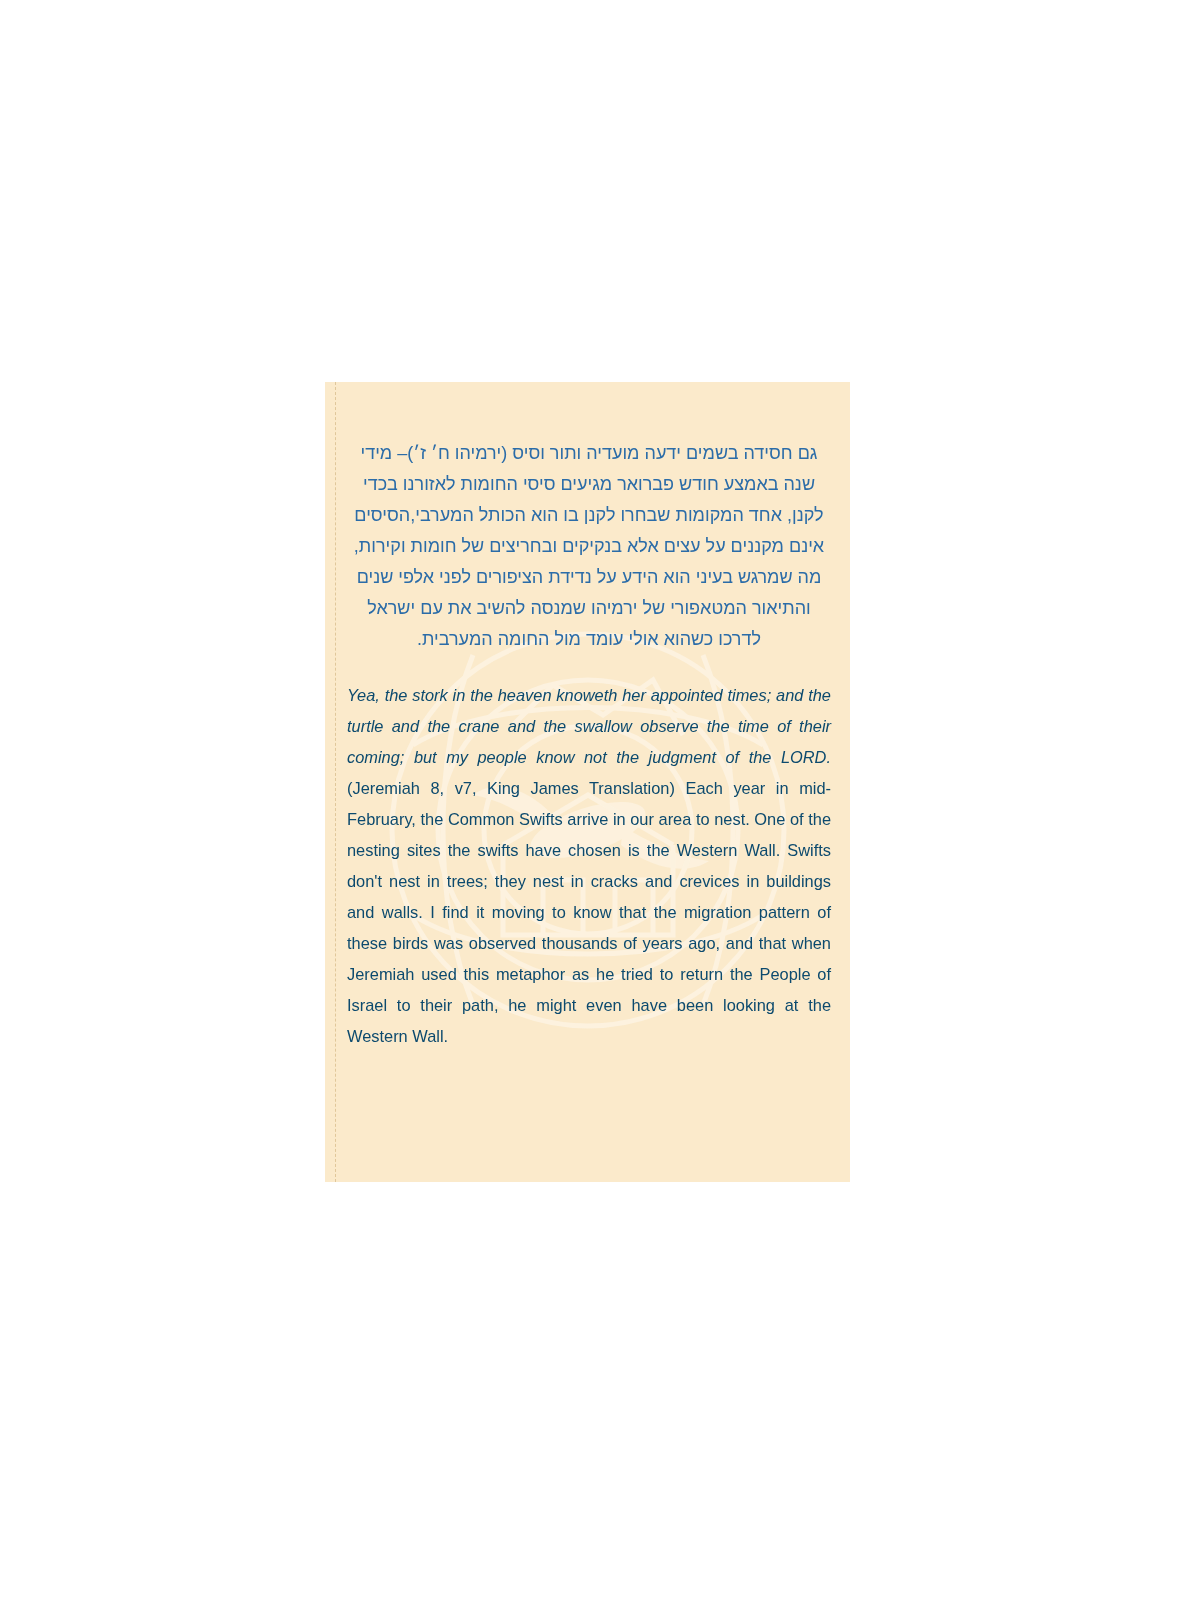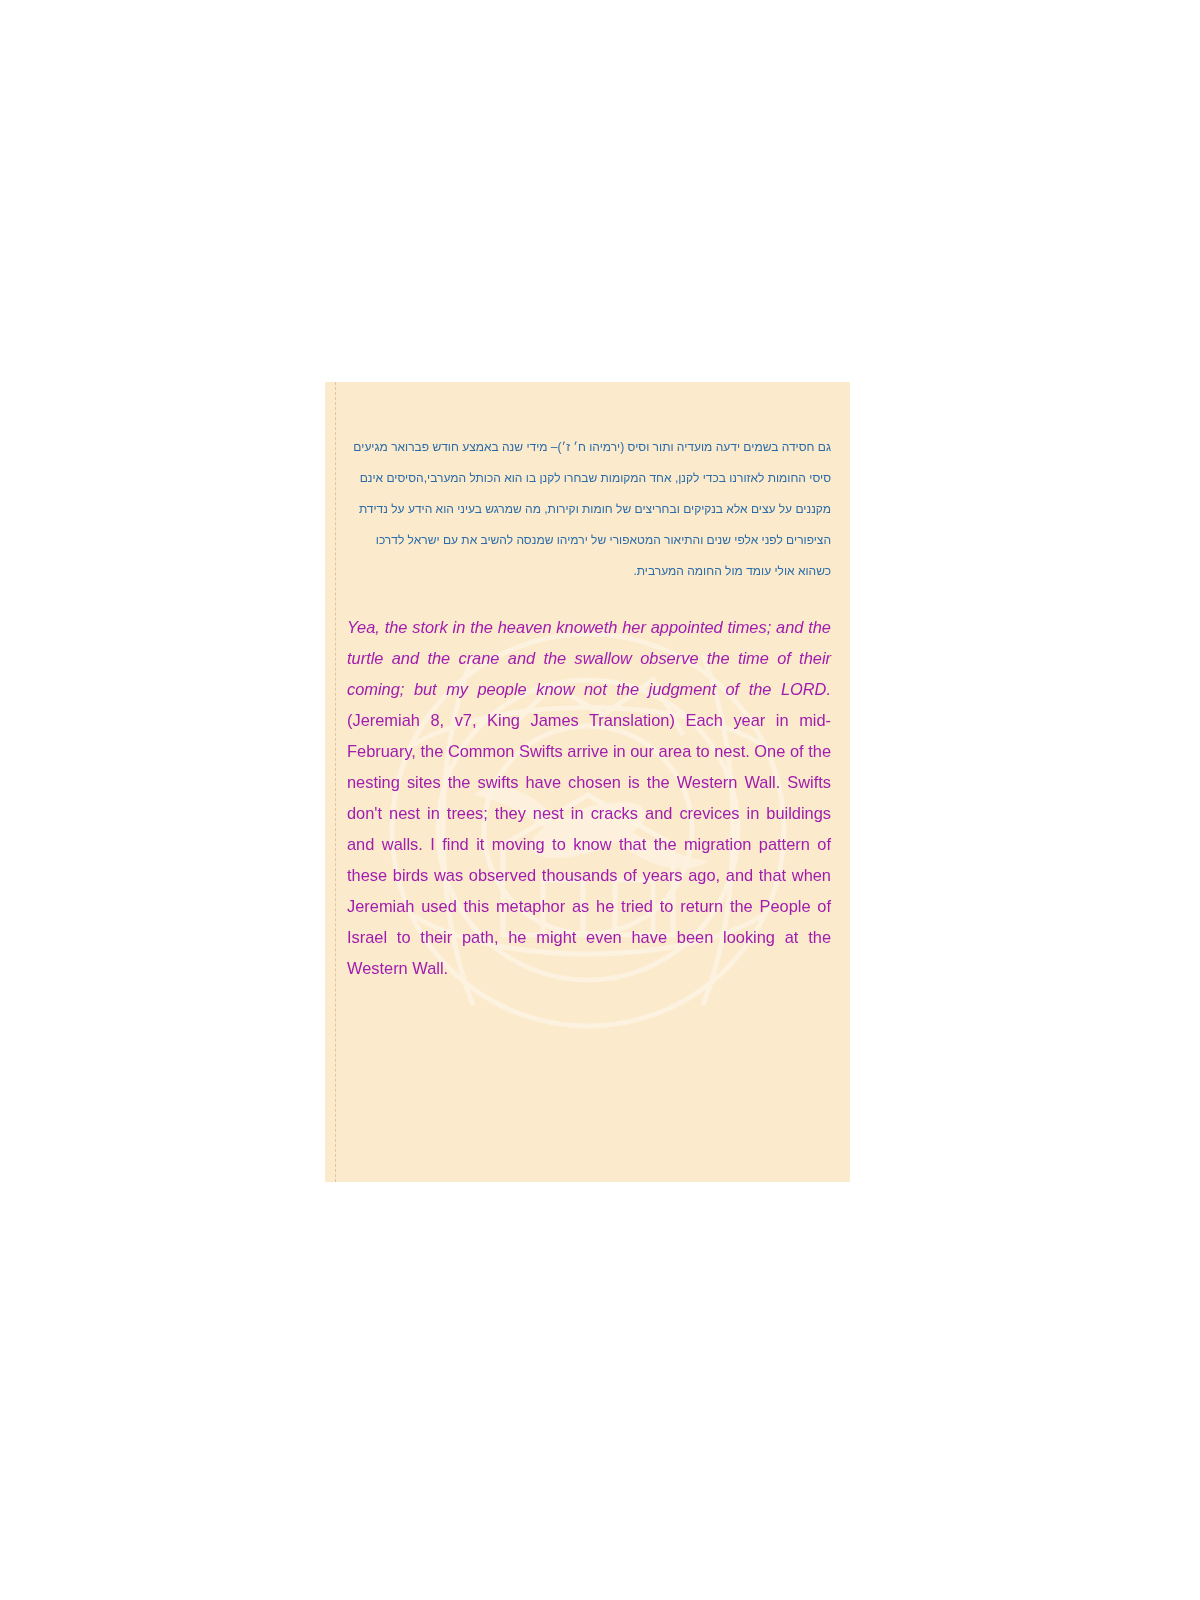--- a/index.html
+++ b/index.html
@@ -53,34 +53,34 @@
     position: absolute;
     left: 22px;
     top: 38px;
     width: 484px;
     color: #2b6ca8;
   }
 
   
   #hebrew-paragraph {
     direction: rtl;
-    text-align: right;
-    font-size: 12px;
+    text-align: center;
+    font-size: 18px;
     line-height: 31px;
     color: #2b6ca8;
     white-space: pre-wrap;
     letter-spacing: 0;
   }
 
   
   #english-block {
     margin-top: 25px;
     font-size: 16.4px;
     line-height: 31px;
-    color: #a21caf;
+    color: #0c4a6e;
     text-align: justify;
     text-justify: inter-word;
   }
   #verse-quote {
     font-style: italic;
   }
   #verse-citation {
     font-style: normal;
   }
   #english-body {

